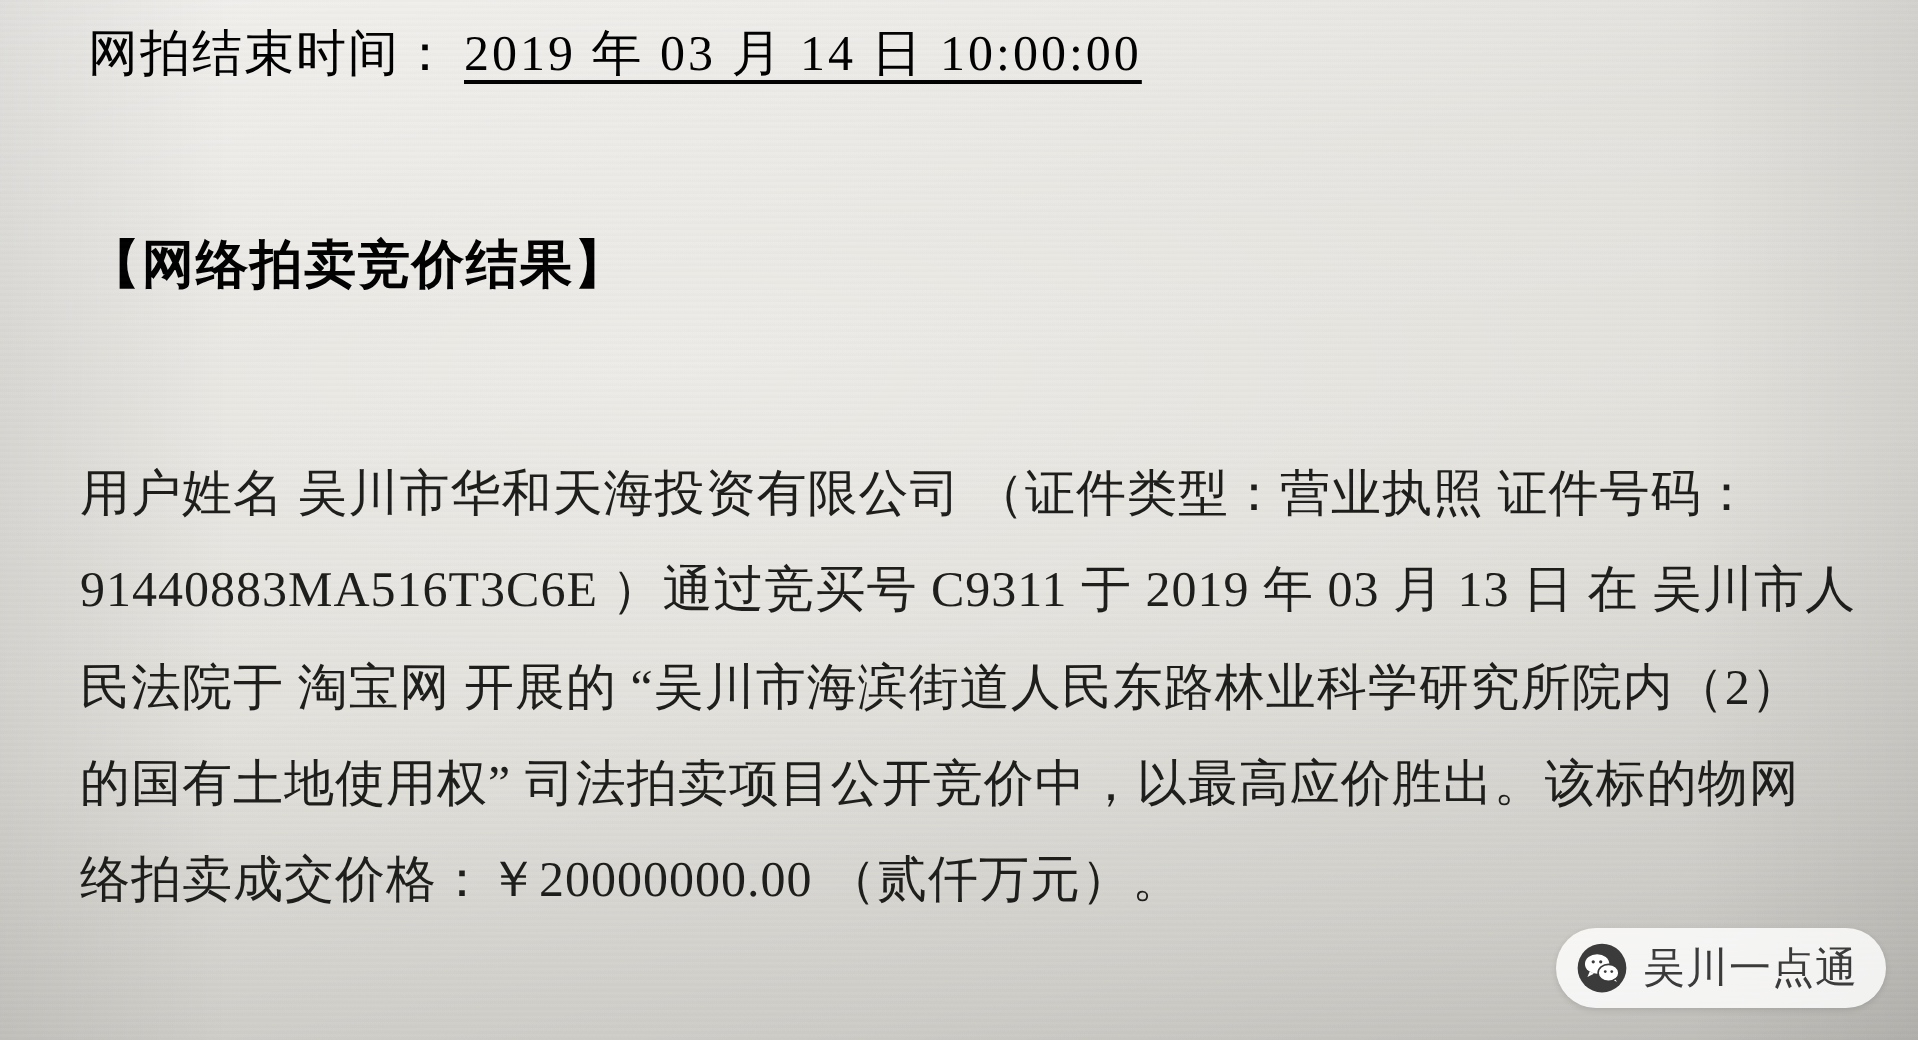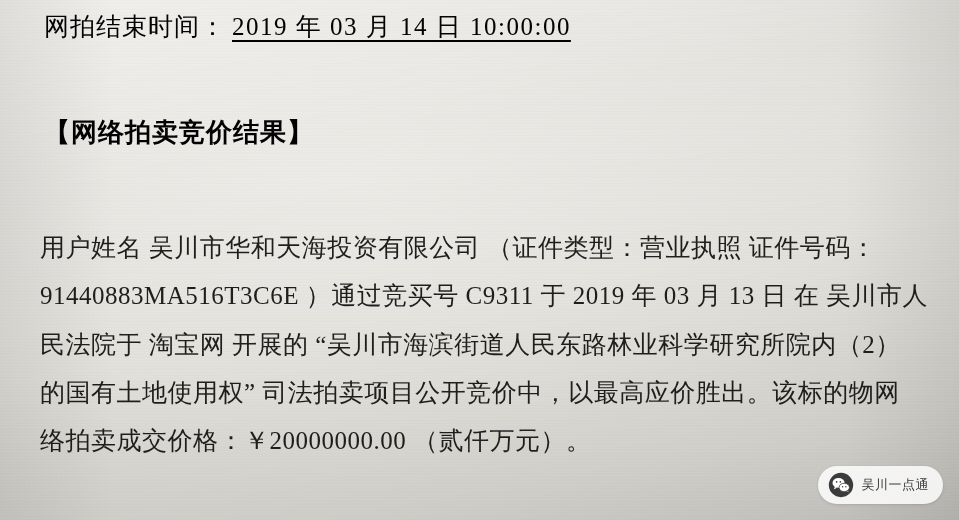--- a/index.html
+++ b/index.html
@@ -91,21 +91,21 @@
     right: 16px;
     bottom: 16px;
     z-index: 5;
     display: flex;
     align-items: center;
     gap: 8px;
     padding: 6px 14px 6px 10px;
     background: rgba(255,255,255,0.82);
     border-radius: 20px;
     font-family: "Liberation Sans", sans-serif;
-    font-size: 13px;
+    font-size: 21px;
     color: #3b3b3b;
     box-shadow: 0 1px 3px rgba(0,0,0,0.12);
   }
   .badge .wechat {
     width: 26px;
     height: 26px;
     display: inline-block;
     flex: 0 0 auto;
   }
   .badge .txt { white-space: nowrap; letter-spacing: 0.5px; }

